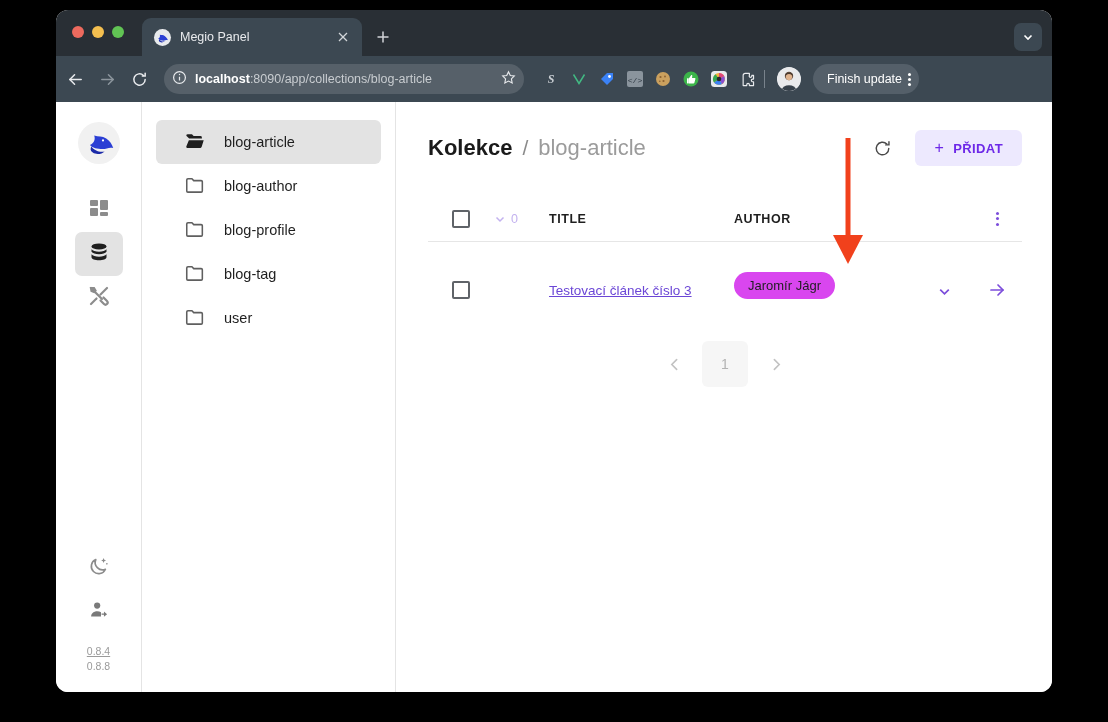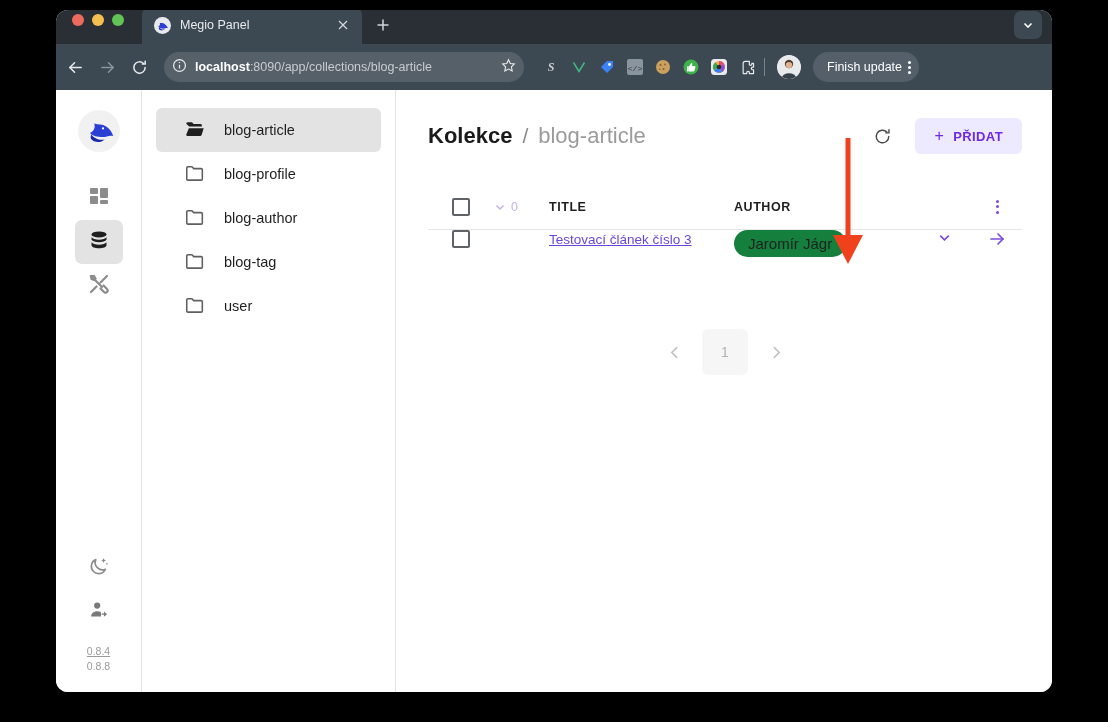--- a/index.html
+++ b/index.html
@@ -17,21 +17,21 @@
     width: 996px; height: 682px;
     border-radius: 12px;
     overflow: hidden;
     background: #fff;
     display: flex;
     flex-direction: column;
   }
 
   
   .tab-strip {
-    height: 34px;
+    height: 46px;
     background: #292f35;
     display: flex;
     align-items: flex-end;
     padding-left: 16px;
     position: relative;
     flex: 0 0 auto;
   }
   .traffic-lights { display: flex; align-items: center; gap: 8px; height: 46px; padding-bottom: 2px; }
   .tl { width: 12px; height: 12px; border-radius: 50%; }
   .tl.red { background: #ed6a5e; }
@@ -207,21 +207,21 @@
   .add-plus { font-size: 16px; font-weight: 400; line-height: 1; }
 
   
   .tbl { width: 100%; }
   .tbl-head {
     display: flex; align-items: center;
     height: 46px;
     border-bottom: 1px solid #e6e6e6;
   }
   .tbl-row {
-    display: flex; align-items: flex-start;
+    display: flex; align-items: flex-end;
     height: 57px;
     border-bottom: 1px solid #eaeaea;
   }
   .tbl-row:last-child { border-bottom: none; }
   .c-check { width: 66px; display: flex; align-items: center; padding-left: 24px; flex: 0 0 auto; }
   .c-count { width: 55px; display: flex; align-items: center; gap: 5px; flex: 0 0 auto; }
   .c-title { width: 185px; flex: 0 0 auto; }
   .c-author { flex: 1 1 auto; }
   .c-exp { width: 56px; display: flex; align-items: center; justify-content: center; flex: 0 0 auto; }
   .c-go { width: 50px; display: flex; align-items: center; justify-content: center; flex: 0 0 auto; }
@@ -233,22 +233,22 @@
   }
   .count-txt { font-size: 12.5px; color: #c3b2ef; }
   .row-link {
     font-size: 13.5px; color: #6b46d6;
     text-decoration: underline;
     white-space: nowrap;
   }
   .pill {
     display: inline-flex; align-items: center;
     height: 27px; padding: 0 14px;
-    background: #15803d; border-radius: 14px;
-    font-size: 15px; color: #1f1f1f;
+    background: #d946ef; border-radius: 14px;
+    font-size: 13px; color: #1f1f1f;
     white-space: nowrap;
   }
   .hdr-kebab { display: flex; flex-direction: column; gap: 2.5px; align-items: center; }
   .hdr-kebab i { width: 3px; height: 3px; border-radius: 50%; background: #7c4ddb; display: block; }
 
   
   .pager {
     display: flex; align-items: center; justify-content: center;
     gap: 16px;
     margin-top: 42px;
@@ -510,30 +510,30 @@
         </span>
         <span>blog-article</span>
       </div>
 
       <div class="coll-item">
         <span>
           <svg width="22" height="22" viewBox="0 0 24 24" fill="none" stroke="#5f5f5f" stroke-width="1.7" stroke-linejoin="round">
             <path d="M3 18.5v-12a1.3 1.3 0 0 1 1.3-1.3h4.4l1.9 2h8.1a1.3 1.3 0 0 1 1.3 1.3v10a1.3 1.3 0 0 1-1.3 1.3H4.3A1.3 1.3 0 0 1 3 18.5z"></path>
           </svg>
         </span>
-        <span>blog-profile</span>
+        <span>blog-author</span>
       </div>
 
       <div class="coll-item">
         <span>
           <svg width="22" height="22" viewBox="0 0 24 24" fill="none" stroke="#5f5f5f" stroke-width="1.7" stroke-linejoin="round">
             <path d="M3 18.5v-12a1.3 1.3 0 0 1 1.3-1.3h4.4l1.9 2h8.1a1.3 1.3 0 0 1 1.3 1.3v10a1.3 1.3 0 0 1-1.3 1.3H4.3A1.3 1.3 0 0 1 3 18.5z"></path>
           </svg>
         </span>
-        <span>blog-author</span>
+        <span>blog-profile</span>
       </div>
 
       <div class="coll-item">
         <span>
           <svg width="22" height="22" viewBox="0 0 24 24" fill="none" stroke="#5f5f5f" stroke-width="1.7" stroke-linejoin="round">
             <path d="M3 18.5v-12a1.3 1.3 0 0 1 1.3-1.3h4.4l1.9 2h8.1a1.3 1.3 0 0 1 1.3 1.3v10a1.3 1.3 0 0 1-1.3 1.3H4.3A1.3 1.3 0 0 1 3 18.5z"></path>
           </svg>
         </span>
         <span>blog-tag</span>
       </div>

